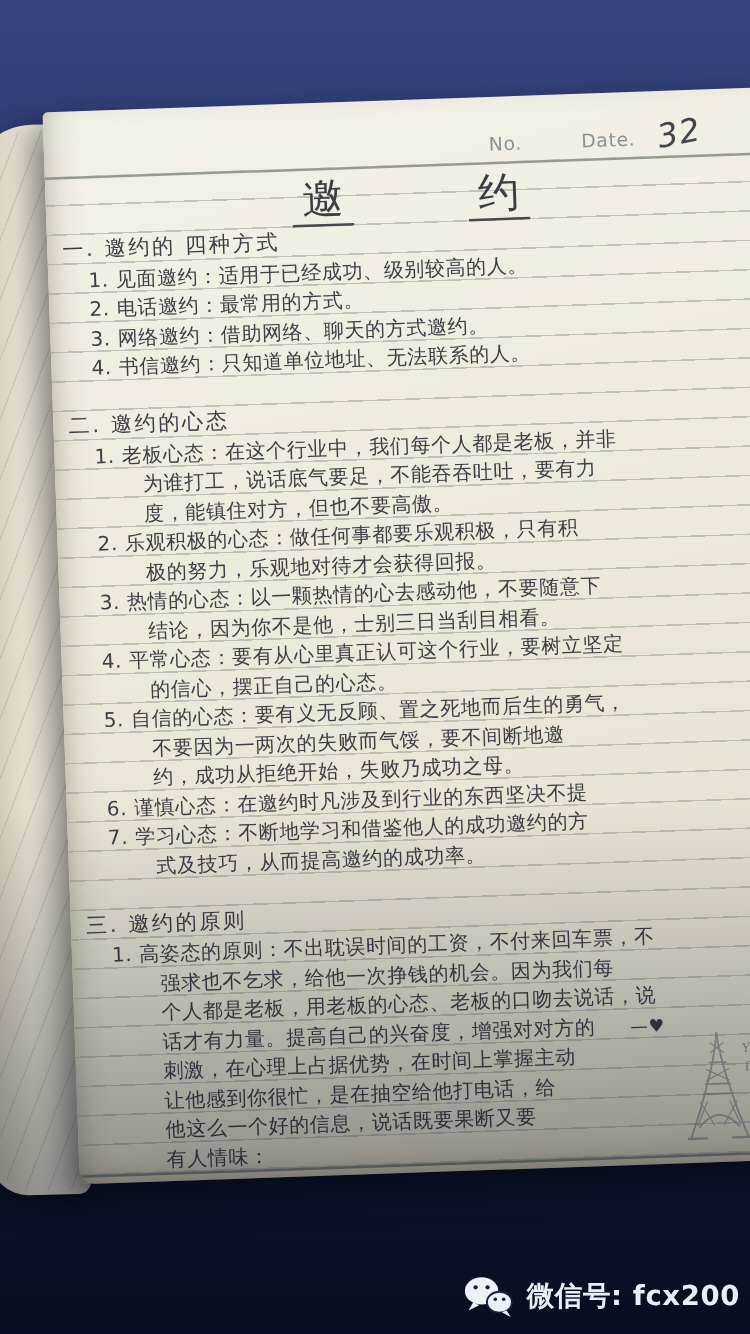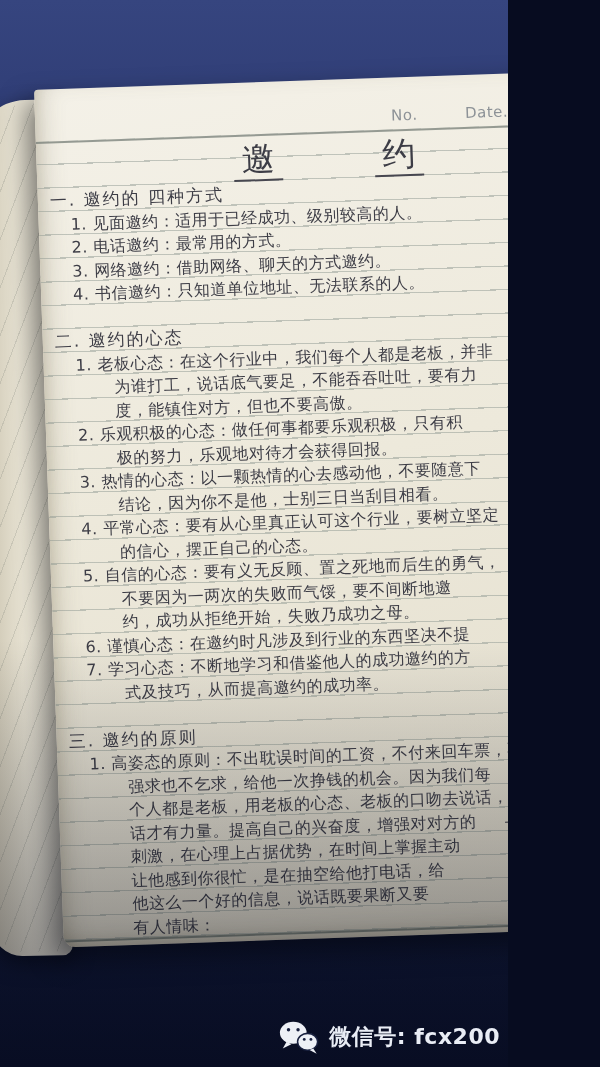--- a/index.html
+++ b/index.html
@@ -1,17 +1,17 @@
 <!DOCTYPE html>
 <html><head>
 <meta charset="utf-8">
 <style>
   html,body { margin:0; padding:0; background:#070c20; }
   .scene {
-    position:relative; width:508px; height:1067px; overflow:hidden;
+    position:relative; width:600px; height:1067px; overflow:hidden;
     background:linear-gradient(to bottom,#36457f 0%,#2d3a72 16%,#222d5a 42%,#16203f 68%,#0b1230 100%);
     font-family:"DejaVu Sans",sans-serif;
   }
   
   .stack {
     position:absolute; left:-16px; top:100px; width:80px; height:856px;
     background:linear-gradient(to right,#c9c2ae 0%,#e7e2d2 45%,#efebdf 100%);
     border-radius:50px 0 10px 30px; transform:rotate(-1.2deg);
     box-shadow:0 8px 20px rgba(0,0,0,.5);
   }

